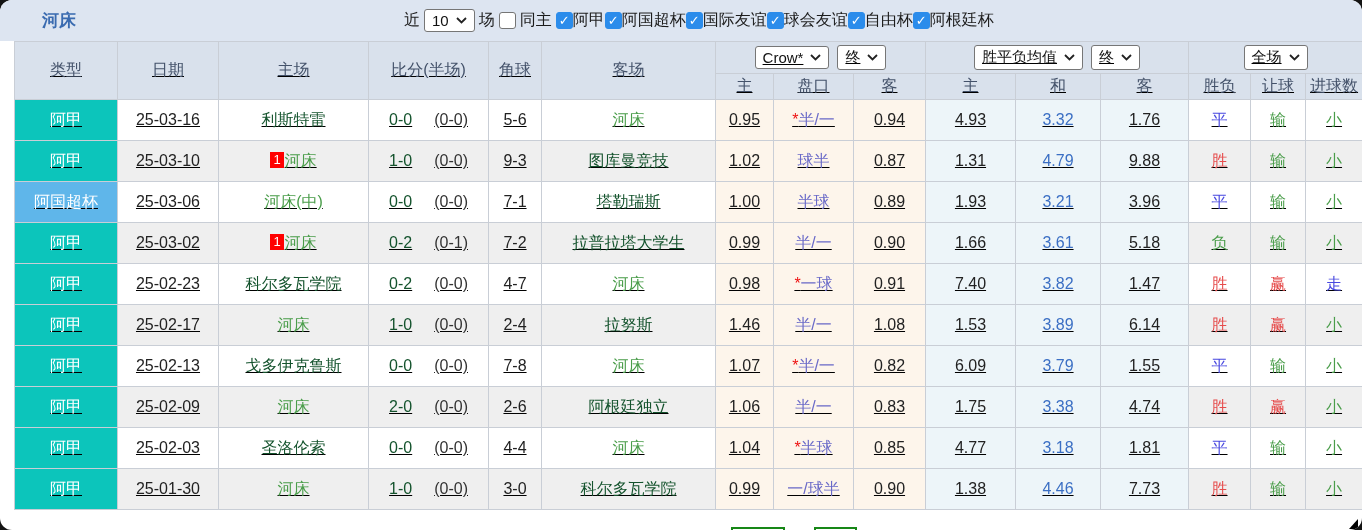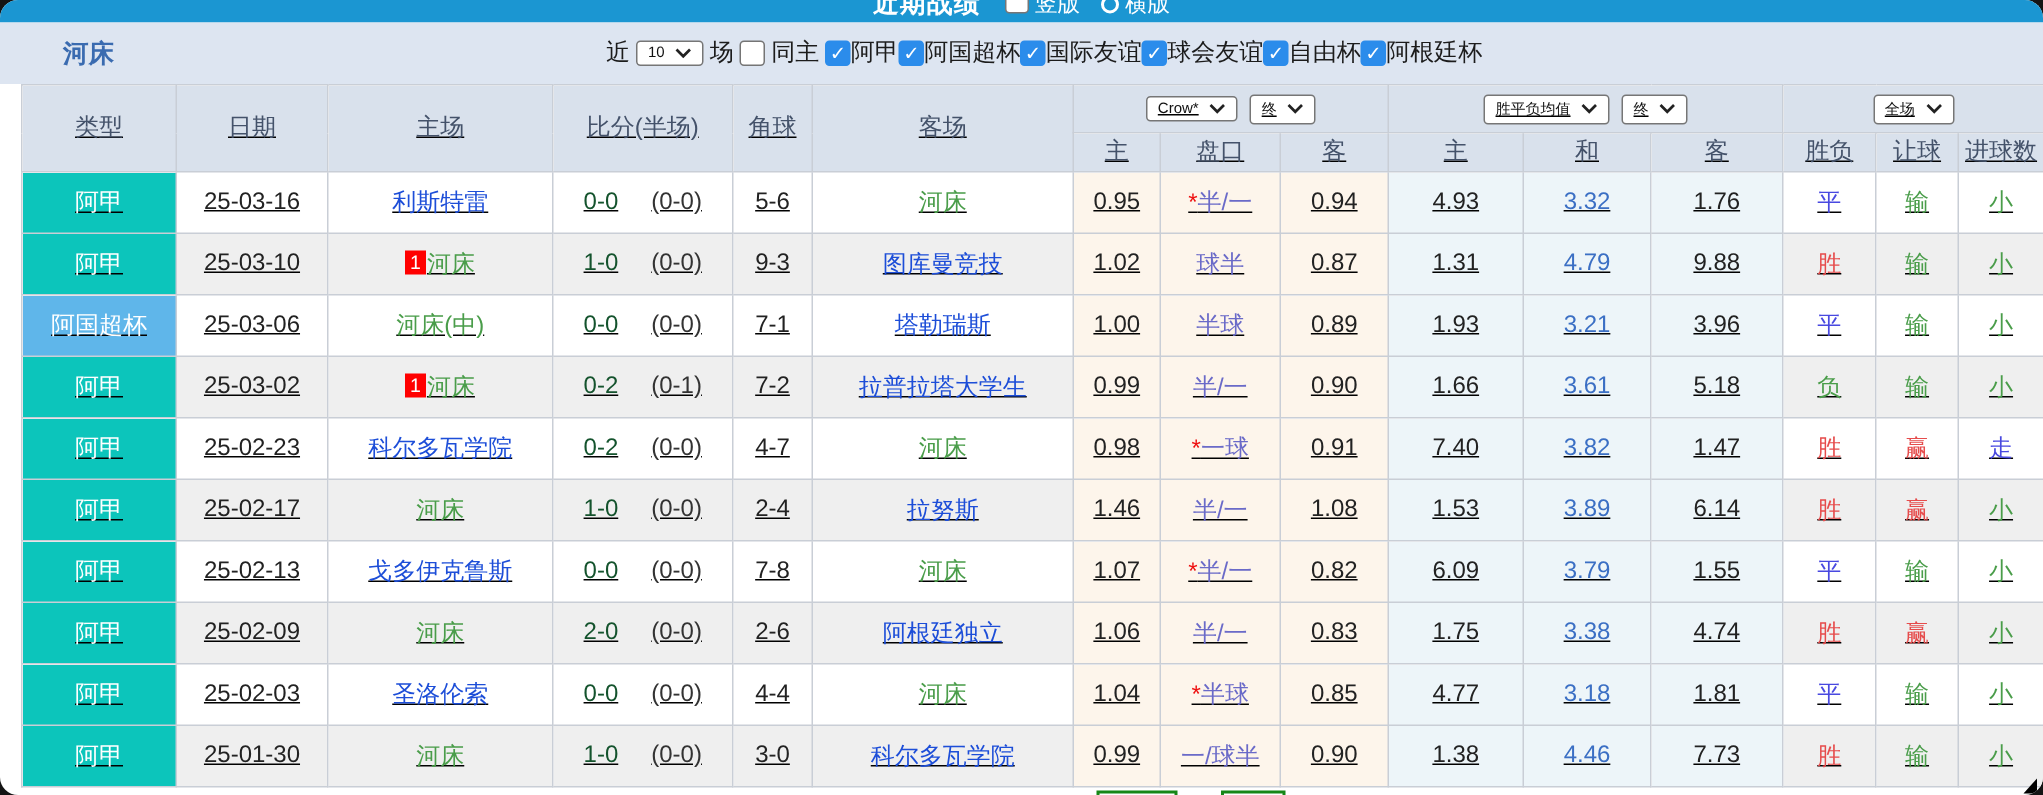--- a/index.html
+++ b/index.html
@@ -23,21 +23,21 @@
   .radio-item{display:flex;align-items:center;gap:4px;}
   .radio-dot{width:12px;height:12px;border:2px solid #fff;border-radius:50%;background:#1b96d2;box-sizing:border-box;position:relative;}
   .radio-dot.sel::after{content:"";position:absolute;left:2px;top:2px;width:4px;height:4px;border-radius:50%;background:#fff;}
   
   .filterbar{position:relative;height:41px;background:#dde5f1;}
   .team-title{position:absolute;left:42px;top:9px;font-size:17px;font-weight:bold;color:#3a6bb0;}
   .filters{position:absolute;left:400px;top:0;height:41px;display:flex;align-items:center;font-size:16px;color:#1c1c1c;}
   .filters .lbl{margin:0 4px;}
   .sel{
     display:inline-flex;align-items:center;gap:7px;background:#fff;border:1px solid #767676;
-    border-radius:3px;padding:2px 7px;font-size:10px;color:#111;cursor:default;
+    border-radius:3px;padding:2px 7px;font-size:15px;color:#111;cursor:default;
   }
   .sel svg{flex:none;}
   .cb{
     display:inline-block;width:17px;height:17px;border-radius:3px;box-sizing:border-box;
     border:1.5px solid #757575;background:#fff;text-align:center;line-height:15px;
     font-size:13px;color:#fff;font-weight:bold;vertical-align:-3px;
   }
   .cb.checked{background:#2b8ceb;border-color:#2b8ceb;}
   .comp-item{display:inline-flex;align-items:center;}
   
@@ -56,48 +56,33 @@
   .bg-cup{background:#5fb6ea;color:#fff !important;}
   .c-red{color:#e64c4c;}
   .c-blue{color:#4949e0;}
   .c-green{color:#4a9d4a;}
   .pan{color:#6a6ac8;margin-top:41px;}
   .star{color:#ee1111;}
   .ft{color:#14532d;margin-top:32px;}
   .ht{color:#333;padding-left:22px;}
   .draw-odds{color:#3b6fc4;}
   .team-green{color:#4a9d4a;}
-  .team-dark{color:#1d4ed8;text-align:center;}
+  .team-dark{color:#14532d;text-align:center;}
   .b1{display:inline-block;background:#ff0000;color:#fff;font-size:13px;line-height:16px;padding:0 3px;margin-right:1px;vertical-align:2px;}
   
   .gbox{position:absolute;top:527px;height:14px;background:#fff;border:2px solid #178717;box-sizing:border-box;}
   .gbox.g1{left:731px;width:54px;}
   .gbox.g2{left:814px;width:43px;}
   .cursor{position:absolute;right:3px;bottom:0;}
 </style>
 </head>
 <body>
 
 <div class="frame">
 
-  <div class="topbar">
-    <div class="topbar-inner">
-      <span class="topbar-title">近期战绩</span>
-      <span class="radio-group">
-        <span class="radio-item">
-          <span class="radio-dot sel"></span>
-          <span>竖版</span>
-        </span>
-        <span class="radio-item">
-          <span class="radio-dot"></span>
-          <span>横版</span>
-        </span>
-      </span>
-    </div>
-  </div>
 
   <div class="filterbar">
     <span class="team-title">河床</span>
     <div class="filters">
       <span class="lbl">近</span>
       <span class="sel">
         <span>10</span>
         <svg width="11" height="7" viewBox="0 0 11 7">
             <path d="M1 1 L5.5 5.5 L10 1" stroke="#222" stroke-width="1.8" fill="none"></path>
           </svg>

